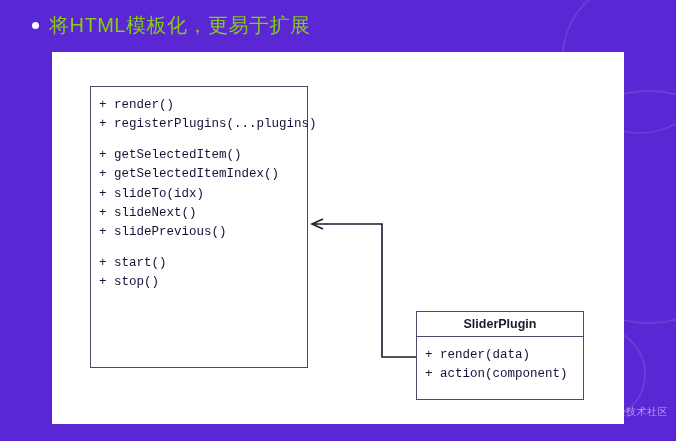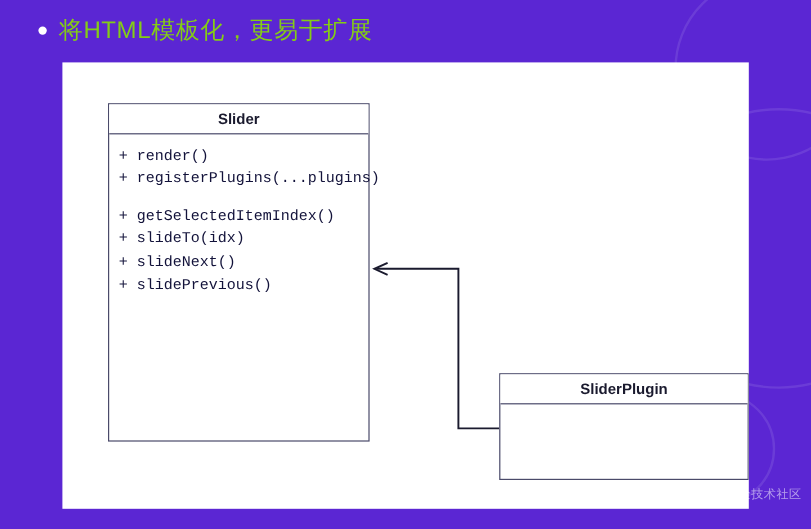--- a/index.html
+++ b/index.html
@@ -85,21 +85,21 @@
   #slider-box {
     left: 38px;
     top: 34px;
     width: 218px;
     height: 282px;
   }
   
   #sliderplugin-box {
     left: 364px;
     top: 259px;
-    width: 208px;
+    width: 168px;
     height: 89px;
   }
 
   .connector {
     position: absolute;
     left: 0;
     top: 0;
     width: 572px;
     height: 372px;
     pointer-events: none;
@@ -128,34 +128,44 @@
 
 <div class="canvas">
 
   <svg class="connector" viewBox="0 0 572 372">
 
     <polyline points="364,305 330,305 330,172 262,172" fill="none" stroke="#1a1a2e" stroke-width="1.6"></polyline>
     <polyline points="271,167 260,172 271,177" fill="none" stroke="#1a1a2e" stroke-width="1.6"></polyline>
   </svg>
 
   <div class="uml-box" id="slider-box">
-    <div class="uml-header">Slider</div>
     <div class="uml-body">
       <div class="grp">
         <div class="uml-row">+ render()</div>
         <div class="uml-row">+ registerPlugins(...plugins)</div>
       </div>
       <div class="grp">
+        <div class="uml-row">+ getSelectedItem()</div>
         <div class="uml-row">+ getSelectedItemIndex()</div>
         <div class="uml-row">+ slideTo(idx)</div>
         <div class="uml-row">+ slideNext()</div>
         <div class="uml-row">+ slidePrevious()</div>
+      </div>
+      <div class="grp">
+        <div class="uml-row">+ start()</div>
+        <div class="uml-row">+ stop()</div>
       </div>
     </div>
   </div>
 
   <div class="uml-box" id="sliderplugin-box">
     <div class="uml-header">SliderPlugin</div>
+    <div class="uml-body">
+      <div class="grp">
+        <div class="uml-row">+ render(data)</div>
+        <div class="uml-row">+ action(component)</div>
+      </div>
+    </div>
   </div>
 
 </div>
 
 <div class="watermark">@稀土掘金技术社区</div>
 
 </body></html>

